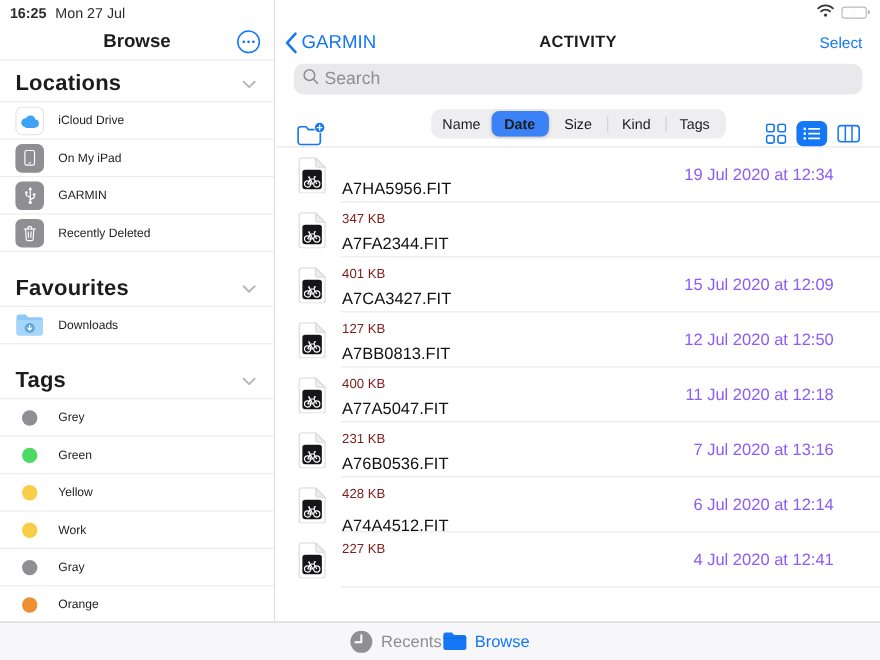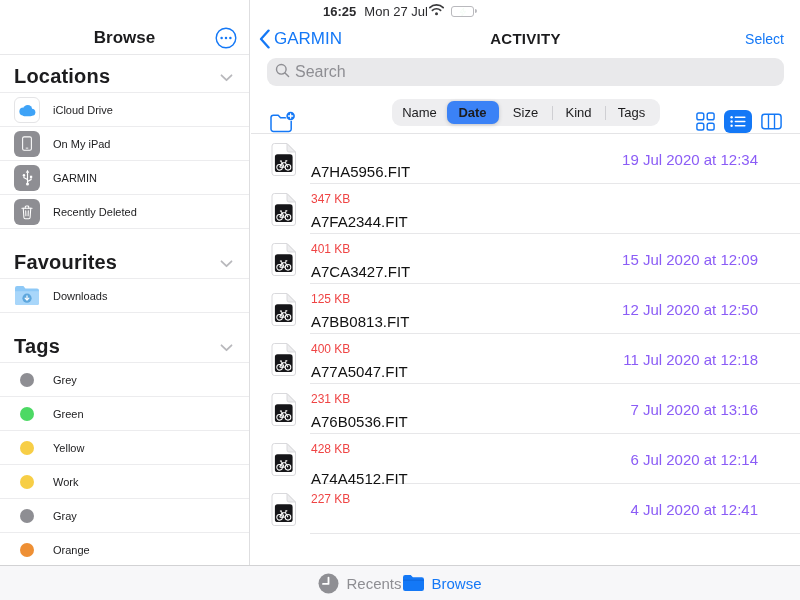--- a/index.html
+++ b/index.html
@@ -1,21 +1,21 @@
 <!DOCTYPE html>
 <html><head>
 <meta charset="utf-8">
 <style>
   * { margin:0; padding:0; box-sizing:border-box; }
   html,body { width:800px; height:600px; overflow:hidden; }
   body { font-family:"Liberation Sans","DejaVu Sans",sans-serif; background:#fff; color:#1c1c1e; }
   .screen { position:relative; width:800px; height:600px; background:#fff; overflow:hidden; }
 
   
-  .statusbar { position:absolute; top:0; left:0; right:0; height:22px; display:flex; justify-content:center; align-items:center; padding:0 9px 0 9px; font-size:13px; z-index:5; }
+  .statusbar { position:absolute; top:0; left:0; right:0; height:22px; display:flex; justify-content:space-between; align-items:center; padding:0 9px 0 9px; font-size:13px; z-index:5; }
   .sb-left { display:flex; gap:8px; align-items:center; color:#2b2b2e; }
   .sb-time { font-weight:700; }
   .sb-right { display:flex; gap:6px; align-items:center; }
   .battery { position:relative; width:23px; height:11px; border:1px solid #b9b9bd; border-radius:3px; padding:1px; }
   .battery-fill { width:100%; height:100%; border-radius:1.5px; }
   .battery-bolt { position:absolute; left:7px; top:1px; }
   .battery-tip { width:2px; height:4px; background:#b9b9bd; border-radius:0 2px 2px 0; margin-left:1px; }
 
   
   .sidebar { position:absolute; top:0; left:0; width:250px; height:565px; border-right:1px solid #dedee0; background:#fff; padding-top:22px; overflow:hidden; }
@@ -53,21 +53,21 @@
   .view-toggles { margin-left:auto; display:flex; align-items:center; gap:9px; }
   .view-btn { display:flex; align-items:center; justify-content:center; cursor:pointer; }
   .view-btn.active { width:28px; height:23px; border-radius:6px; }
 
   .file-list { border-top:1px solid #e4e4e6; height:447px; overflow:hidden; }
   .file-row { position:relative; height:50px; display:flex; align-items:center; padding-left:19px; cursor:pointer; }
   .file-row::after { content:""; position:absolute; left:59px; right:0; bottom:0; border-bottom:1px solid #e7e7e9; }
   .row-icon { width:27px; margin-right:14px; display:flex; }
   .file-meta { display:flex; flex-direction:column; justify-content:center; gap:18px; }
   .file-name { font-size:15px; color:#111; }
-  .file-size { font-size:12px; color:#ef4444;margin-top:44px; }
+  .file-size { font-size:12px; color:#7f1d1d;margin-top:44px; }
   .file-date { margin-left:auto; padding-right:42px; font-size:15px; color:#8b5cf6; }
 
   
   .tabbar { position:absolute; left:0; right:0; bottom:0; height:35px; background:rgba(247,247,249,0.95); border-top:1px solid #d2d2d4; display:flex; justify-content:center; align-items:center; z-index:10; }
   .tab { display:flex; align-items:center; gap:7px; font-size:15px; cursor:pointer; }
   .tab .tab-label { color:#8e8e93; }
   .tab.active .tab-label { font-weight:400; }
 </style>
 </head>
 <body>
@@ -368,21 +368,21 @@
               <g stroke="#fff" stroke-width="1.05" fill="none">
                 <circle cx="9.6" cy="24.3" r="2.8"></circle>
                 <circle cx="18" cy="24.3" r="2.8"></circle>
                 <path d="M9.6 24.3 L12.1 19.7 H15.4 L18 24.3 M12.1 19.7 L14.2 24.3 H9.6"></path>
                 <path d="M11.5 19.7 L10.9 17.9 M9.9 17.9 h2 M15.4 19.7 L16.3 17.7 M15.3 17.7 h2"></path>
               </g>
             </svg>
           </span>
           <span class="file-meta">
             <span class="file-name">A7FA2344.FIT</span>
-            <span class="file-size">125 KB</span>
+            <span class="file-size">127 KB</span>
           </span>
           <span class="file-date">15 Jul 2020 at 12:09</span>
         </div>
         <div class="file-row">
           <span class="row-icon">
             <svg width="27" height="33" viewBox="0 0 27 33">
               <path d="M2 3 a2.5 2.5 0 0 1 2.5-2.5 H17 l8.5 8.5 V30 a2.5 2.5 0 0 1-2.5 2.5 H4.5 A2.5 2.5 0 0 1 2 30 Z" fill="#fff" stroke="#d9d9dc"></path>
               <path d="M17 .7 l8.3 8.3 H19 a2 2 0 0 1-2-2 Z" fill="#ededef" stroke="#d9d9dc" stroke-linejoin="round"></path>
               <rect x="4.9" y="11.3" width="17.7" height="17.7" rx="2.6" fill="#161619"></rect>
               <g stroke="#fff" stroke-width="1.05" fill="none">

